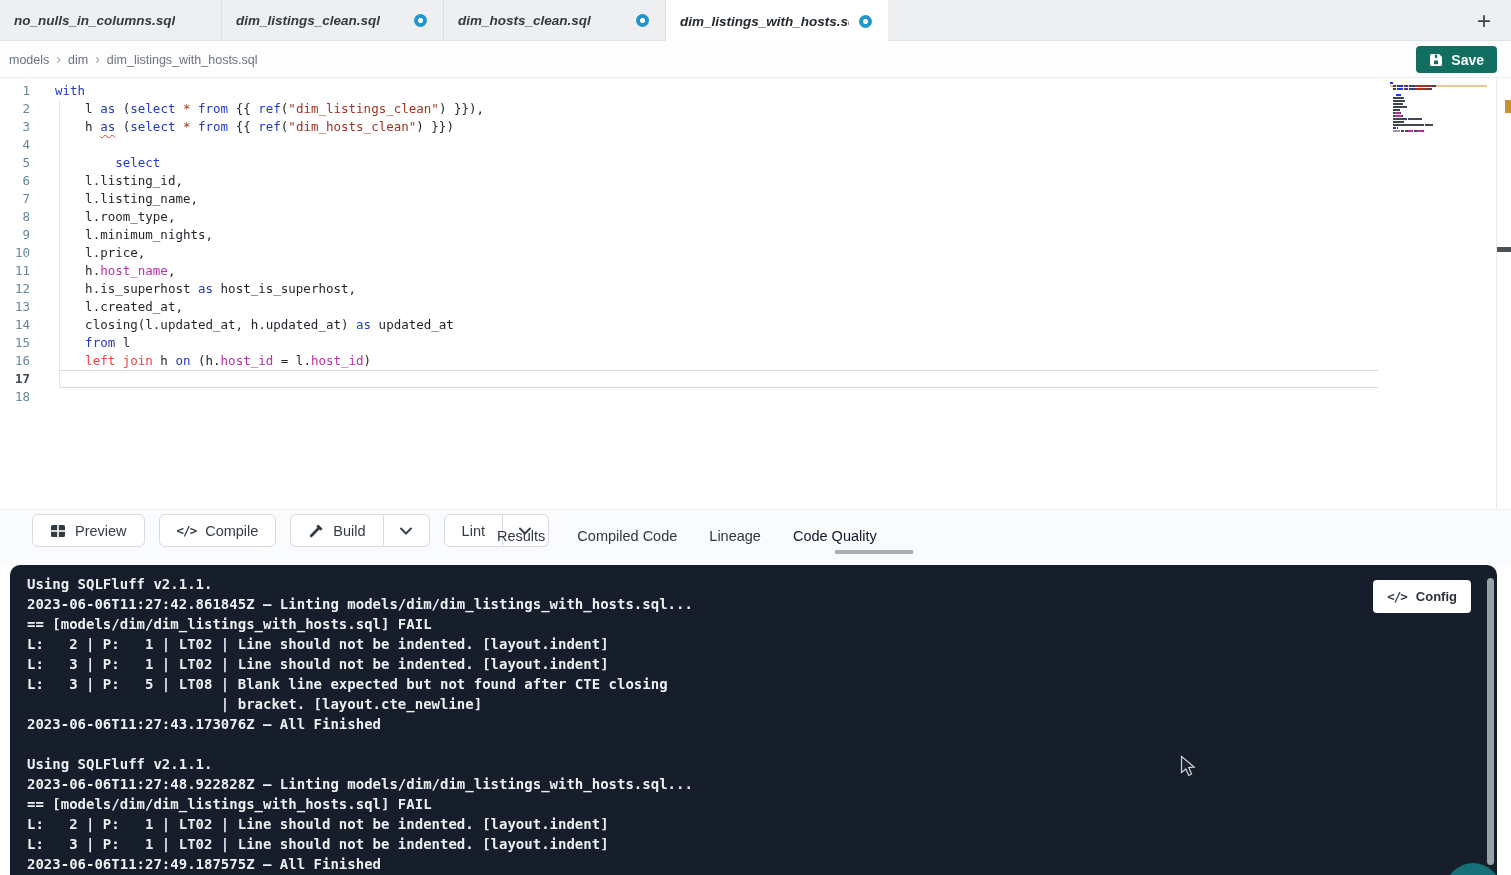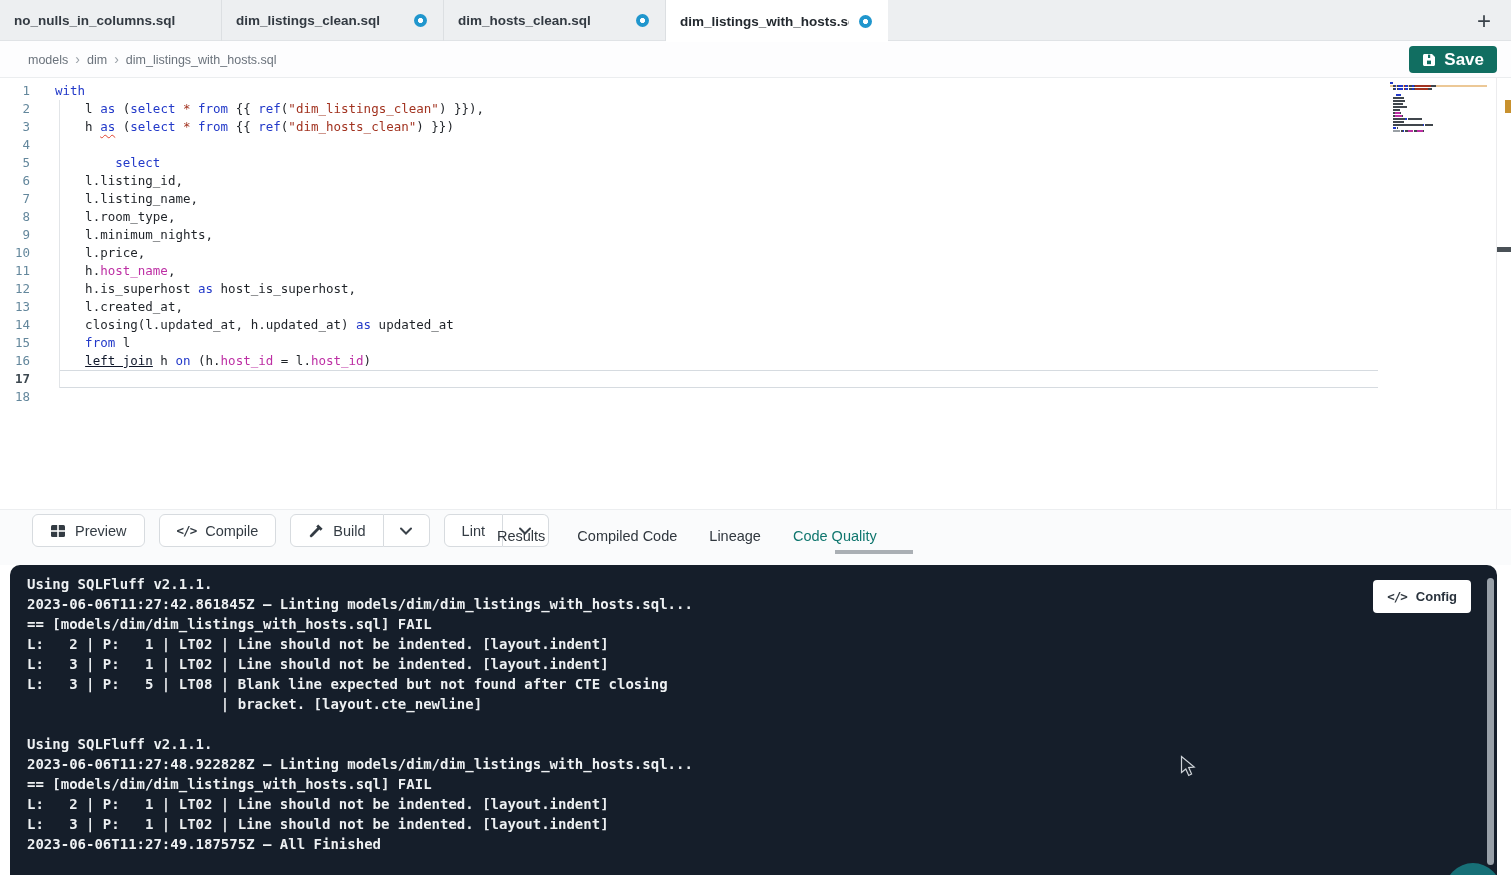--- a/index.html
+++ b/index.html
@@ -3,60 +3,60 @@
 <meta charset="utf-8">
 <style>
   * { margin:0; padding:0; box-sizing:border-box; }
   html,body { width:1511px; height:875px; }
   body { position:relative; overflow:hidden; background:#ffffff;
          font-family:"Liberation Sans", sans-serif; color:#2e353d; }
 
   
   .tab-bar { position:absolute; left:0; top:0; width:1511px; height:41px;
              background:#edeff1; border-bottom:1px solid #e0e3e6; }
-  .tab-strip { display:flex; height:41px; }
+  .tab-strip { display:flex; height:41px;font-style:italic; }
   .tab { width:222px; height:41px; display:flex; align-items:center;
          justify-content:space-between; padding:0 16px 0 14px;
          border-right:1px solid #dcdfe2; cursor:pointer; }
   .tab-label { font-size:13.5px; font-weight:600; color:#333a42; white-space:nowrap;
                overflow:hidden; }
   .tab.active { background:#ffffff; border-right:none; height:42px; position:relative; z-index:2; }
   .tab.active .tab-label { font-weight:700; color:#23292f; }
   .dot { width:13px; height:13px; border-radius:50%; flex:0 0 13px; margin-left:10px;
          background:radial-gradient(circle at 50% 50%, #ffffff 0 2.2px, #2096cd 2.9px); }
   .new-tab { position:absolute; right:14px; top:8px; width:26px; height:26px;
              font-size:24px; font-weight:300; color:#3a424a; display:flex;
              align-items:center; justify-content:center; cursor:pointer; }
 
   
   .crumb-bar { position:absolute; left:0; top:41px; width:1511px; height:37px;
                background:#fdfdfe; border-bottom:1px solid #ebedef; }
-  .breadcrumb { position:absolute; left:28px; top:0; height:37px; display:flex;
+  .breadcrumb { position:absolute; left:9px; top:0; height:37px; display:flex;
                 align-items:center; gap:7px; }
   .crumb { font-size:12.5px; color:#6b737c; }
   .crumb-sep { font-size:14px; color:#9aa1a8; margin-top:-2px; }
   .save-btn { position:absolute; right:14px; top:5px; height:27px; padding:0 13px;
               background:#116e61; border-radius:4px; display:flex; align-items:center;
               gap:8px; cursor:pointer; }
-  .save-btn span { color:#ffffff; font-size:17px; font-weight:600; }
+  .save-btn span { color:#ffffff; font-size:14px; font-weight:600; }
 
   
   .editor { position:absolute; left:0; top:78px; width:1511px; height:431px; background:#ffffff; }
   .gutter { position:absolute; left:0; top:4px; width:45px; }
   .ln { height:18px; line-height:18px; text-align:right; padding-right:15px;
         font-family:"DejaVu Sans Mono", monospace; font-size:12.5px; color:#63879c; }
   .ln.active { color:#3c474f; font-weight:bold; }
   .code { position:absolute; left:45px; top:4px; right:130px; }
   .code-line { height:18px; line-height:18px; padding-left:10px; white-space:pre;
                font-family:"DejaVu Sans Mono", monospace; font-size:12.5px; }
   .tok-plain { color:#1f2328; }
   .tok-kw    { color:#2239c9; }
   .tok-str   { color:#a23320; }
   .tok-var   { color:#bd2fa4; }
-  .tok-dim   { color:#0f172a;text-decoration:underline; }
+  .tok-dim   { color:#ef4444; }
   .tok-kwerr { color:#2239c9; text-decoration-line:underline; text-decoration-style:wavy;
                text-decoration-color:#e04330; text-decoration-thickness:1px;
                text-underline-offset:3px; }
   .indent-guide { position:absolute; left:59px; top:22px; width:1px; height:288px; background:#e2e5e8; }
   .cur-line { position:absolute; left:60px; top:292px; width:1318px; height:18px;
               border-top:1px solid #d6dbe0; border-bottom:1px solid #d6dbe0; }
   .minimap { position:absolute; left:1390px; top:4px; width:97px; }
   .mm-row { height:2px; margin-bottom:1px; white-space:nowrap; font-size:0; }
   .mm-row.mm-hl { background:#ecc896; }
   .mm-seg { display:inline-block; height:2px; vertical-align:top; }
@@ -78,21 +78,21 @@
          font-size:14.5px; color:#343c44; }
   .split { display:flex; }
   .split .main { border-radius:6px 0 0 6px; }
   .split .dd { width:46px; padding:0; justify-content:center; border-left:none;
                border-radius:0 6px 6px 0; }
   .code-glyph { font-family:"DejaVu Sans Mono", monospace; font-size:12.5px; font-weight:bold;
                 color:#333b43; letter-spacing:-1px; }
   .panel-tabs { position:absolute; left:497px; top:0; height:52px; display:flex;
                 gap:32px; align-items:center; }
   .panel-tab { font-size:14.5px; color:#30373e; cursor:pointer; white-space:nowrap; }
-  .panel-tab.active { font-weight:500; color:#0f766e; }
+  .panel-tab.active { font-weight:500; color:#0f172a; }
   .tab-underline { position:absolute; left:835px; top:40px; width:78px; height:4px; background:#aaafb4; }
 
   
   .terminal { position:absolute; left:10px; top:565px; width:1487px; height:310px;
               background:#151e2a; border-radius:10px 10px 0 0; overflow:hidden; }
   .term-out { position:absolute; left:17px; top:9px; right:40px; }
   .tline { min-height:20px; height:20px; line-height:20px; white-space:pre;
            font-family:"DejaVu Sans Mono", monospace; font-weight:700; font-size:14px;
            color:#edf0f2; }
   .config-btn { position:absolute; top:15px; right:26px; height:33px; background:#ffffff;
@@ -266,20 +266,21 @@
 
 <div class="terminal">
   <div class="term-out">
       <div class="tline">Using SQLFluff v2.1.1.</div>
       <div class="tline">2023-06-06T11:27:42.861845Z – Linting models/dim/dim_listings_with_hosts.sql...</div>
       <div class="tline">== [models/dim/dim_listings_with_hosts.sql] FAIL</div>
       <div class="tline">L:   2 | P:   1 | LT02 | Line should not be indented. [layout.indent]</div>
       <div class="tline">L:   3 | P:   1 | LT02 | Line should not be indented. [layout.indent]</div>
       <div class="tline">L:   3 | P:   5 | LT08 | Blank line expected but not found after CTE closing</div>
       <div class="tline">                       | bracket. [layout.cte_newline]</div>
+      <div class="tline">2023-06-06T11:27:43.173076Z – All Finished</div>
       <div class="tline"></div>
       <div class="tline">Using SQLFluff v2.1.1.</div>
       <div class="tline">2023-06-06T11:27:48.922828Z – Linting models/dim/dim_listings_with_hosts.sql...</div>
       <div class="tline">== [models/dim/dim_listings_with_hosts.sql] FAIL</div>
       <div class="tline">L:   2 | P:   1 | LT02 | Line should not be indented. [layout.indent]</div>
       <div class="tline">L:   3 | P:   1 | LT02 | Line should not be indented. [layout.indent]</div>
       <div class="tline">2023-06-06T11:27:49.187575Z – All Finished</div>
     </div>
   <div class="config-btn">
     <span class="code-glyph">&lt;/&gt;</span>

